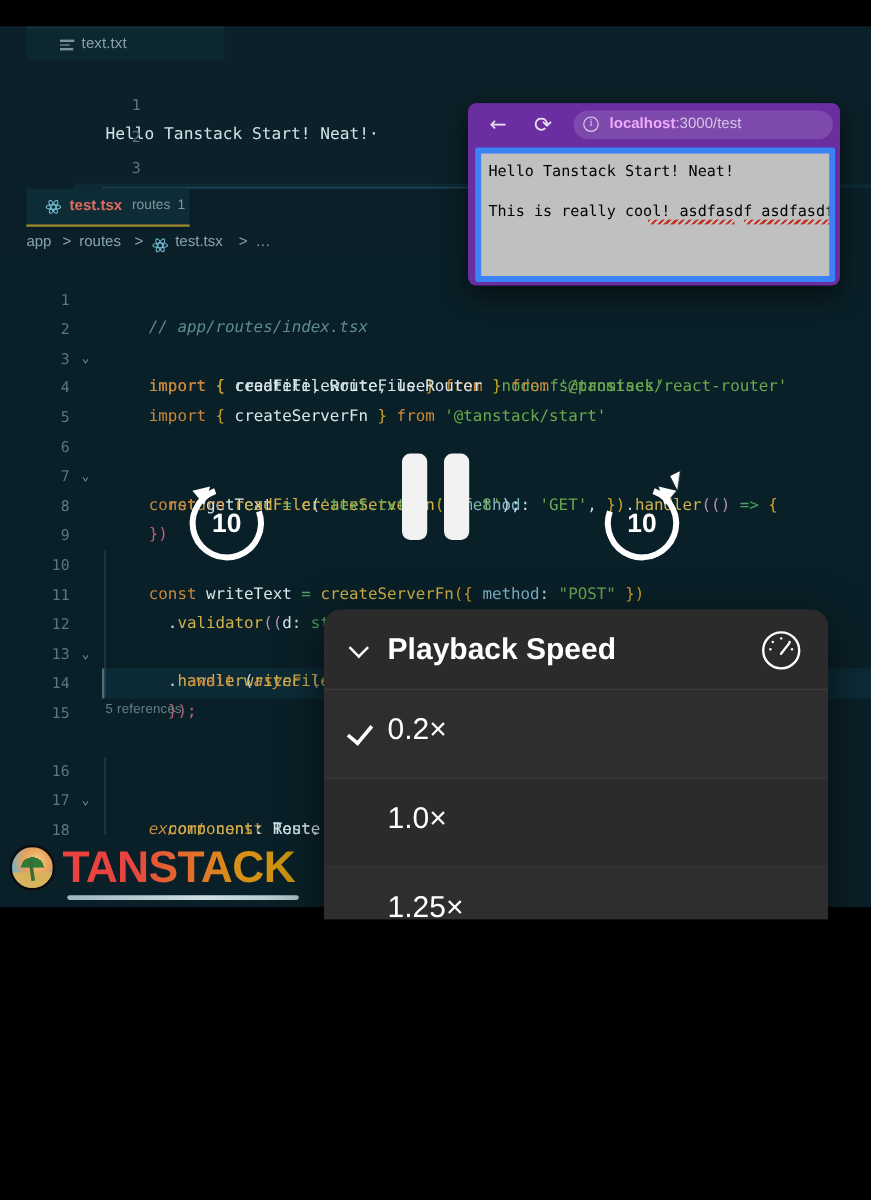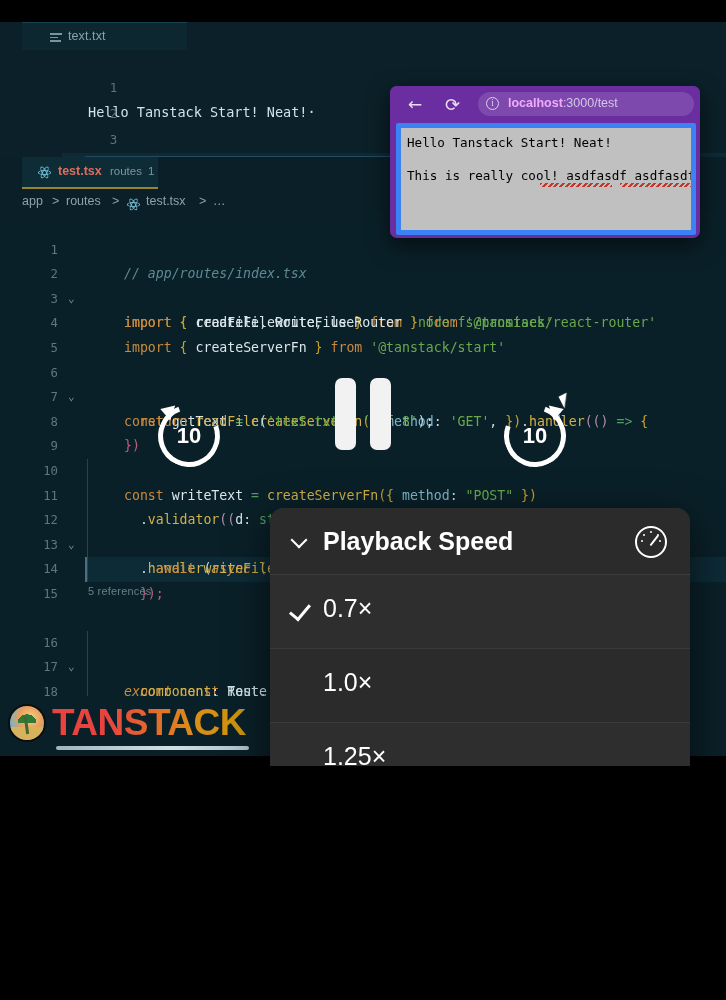--- a/index.html
+++ b/index.html
@@ -561,21 +561,21 @@
         <span class="pip" style="left:4px;  top:12px;"></span>
         <span class="pip" style="left:6px;  top:6px;"></span>
         <span class="pip" style="left:13px; top:3px;"></span>
         <span class="pip" style="left:20px; top:6px;"></span>
         <span class="pip" style="left:22px; top:12px;"></span>
       </span>
     </div>
 
     <div class="menu-item">
       <span class="mi-check"></span>
-      <span class="mi-label">0.7×</span>
+      <span class="mi-label">0.2×</span>
     </div>
     <div class="menu-item alt">
       <span class="mi-label">1.0×</span>
     </div>
     <div class="menu-item">
       <span class="mi-label">1.25×</span>
     </div>
     <div class="menu-item alt">
       <span class="mi-label">1.5×</span>
     </div>

